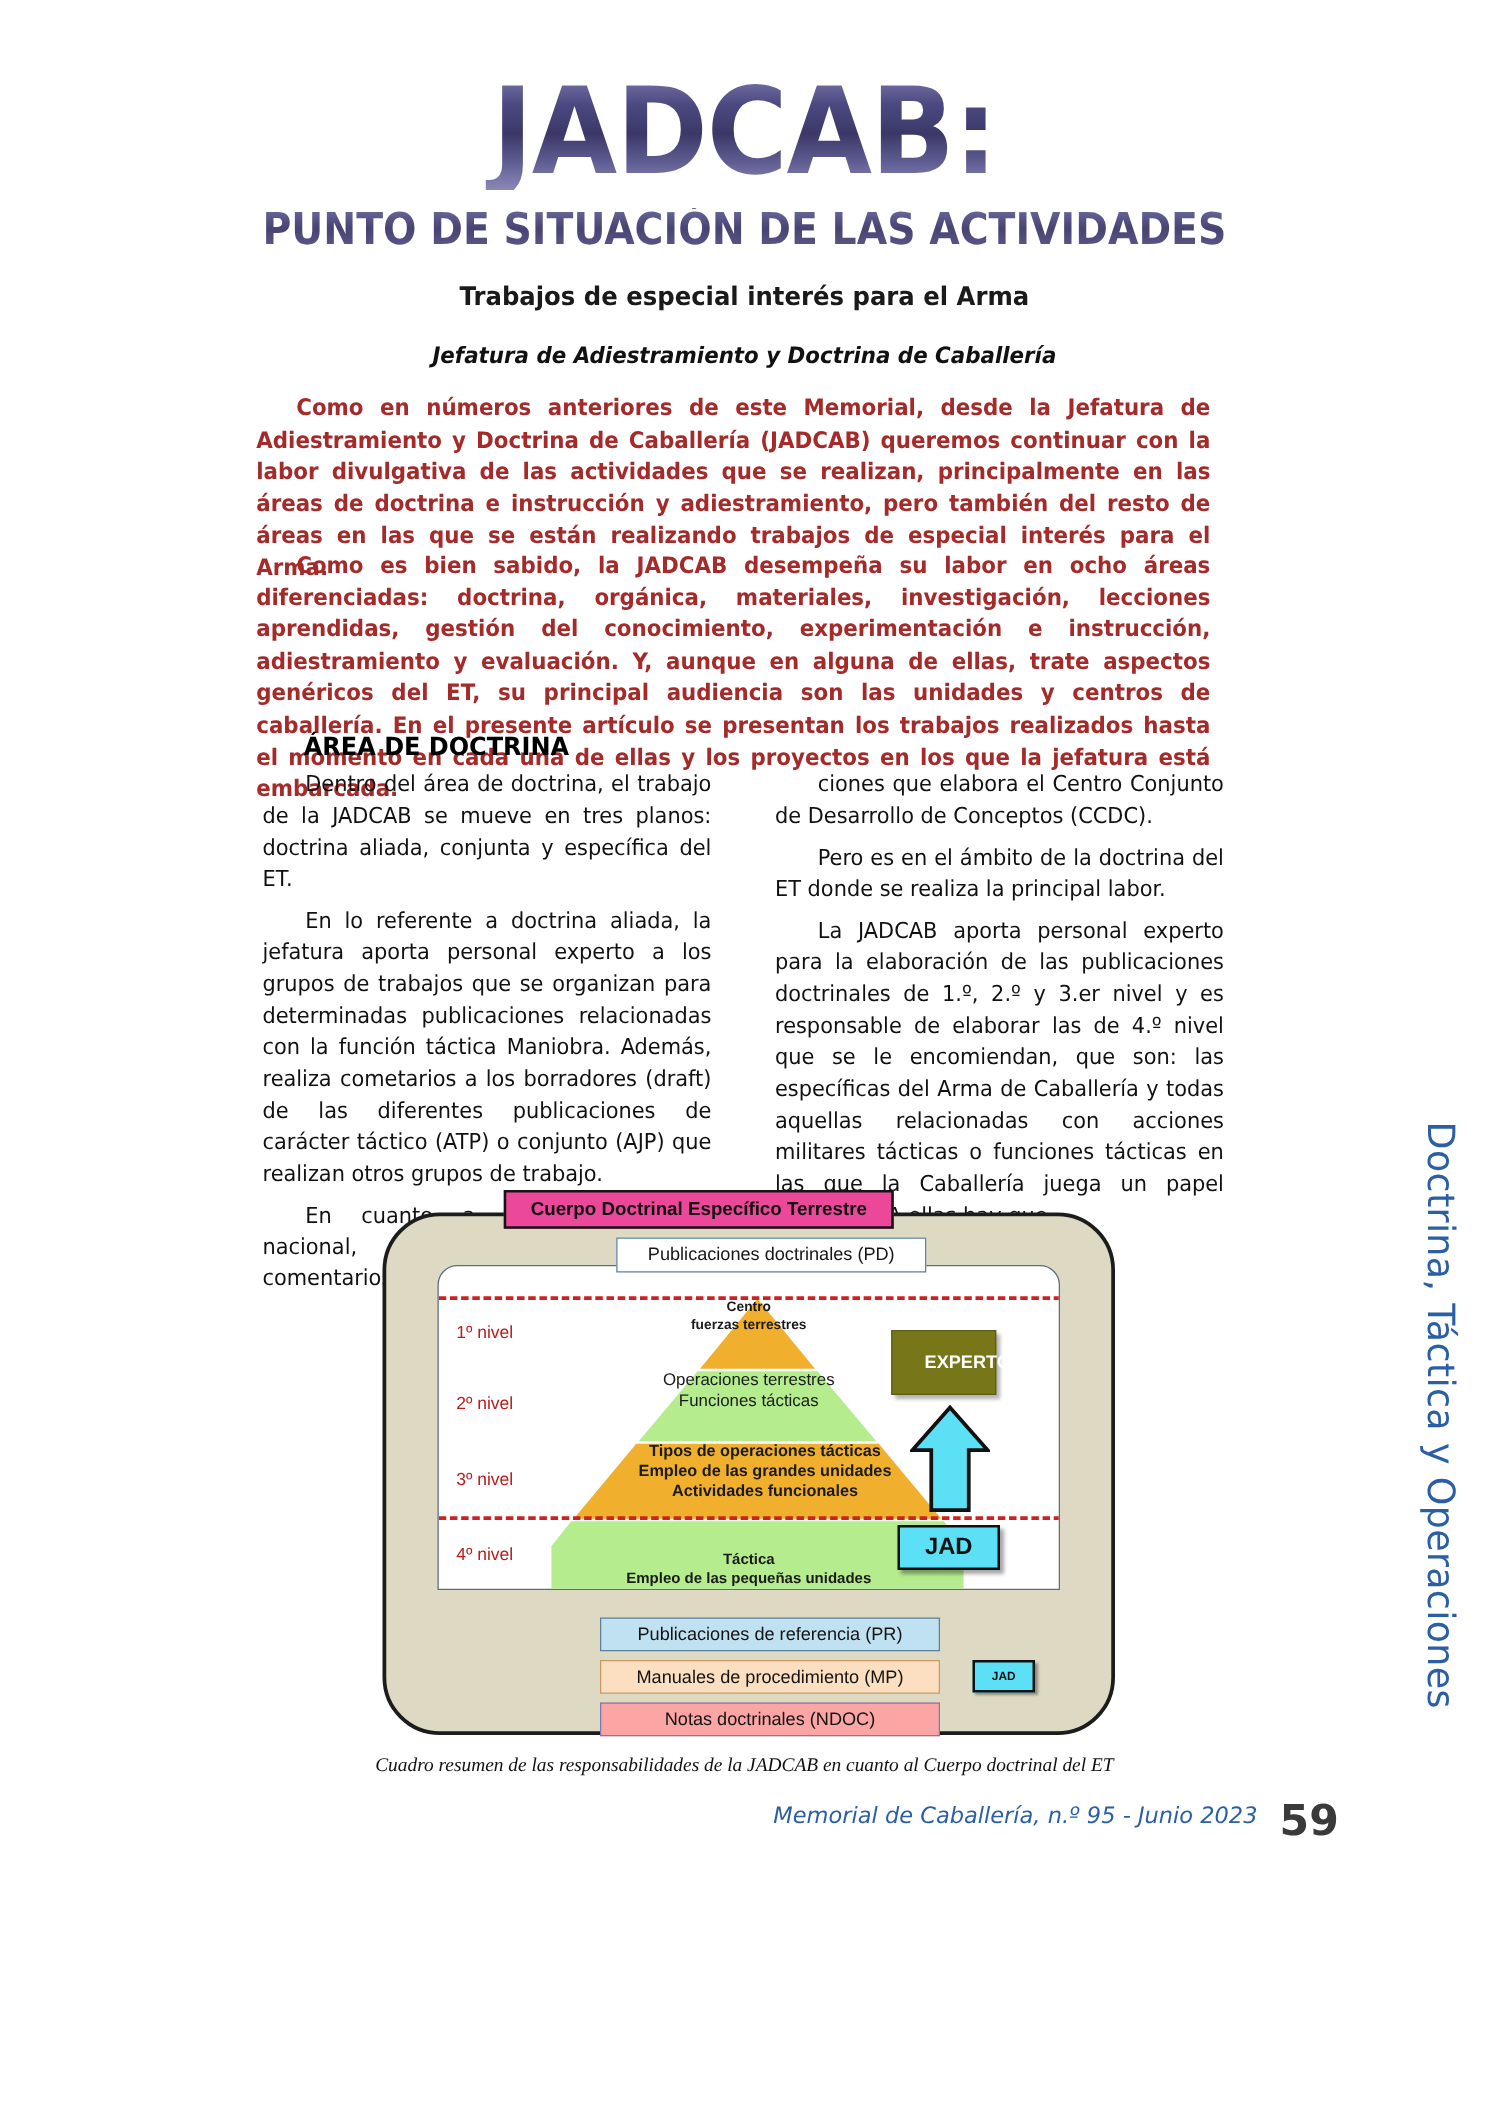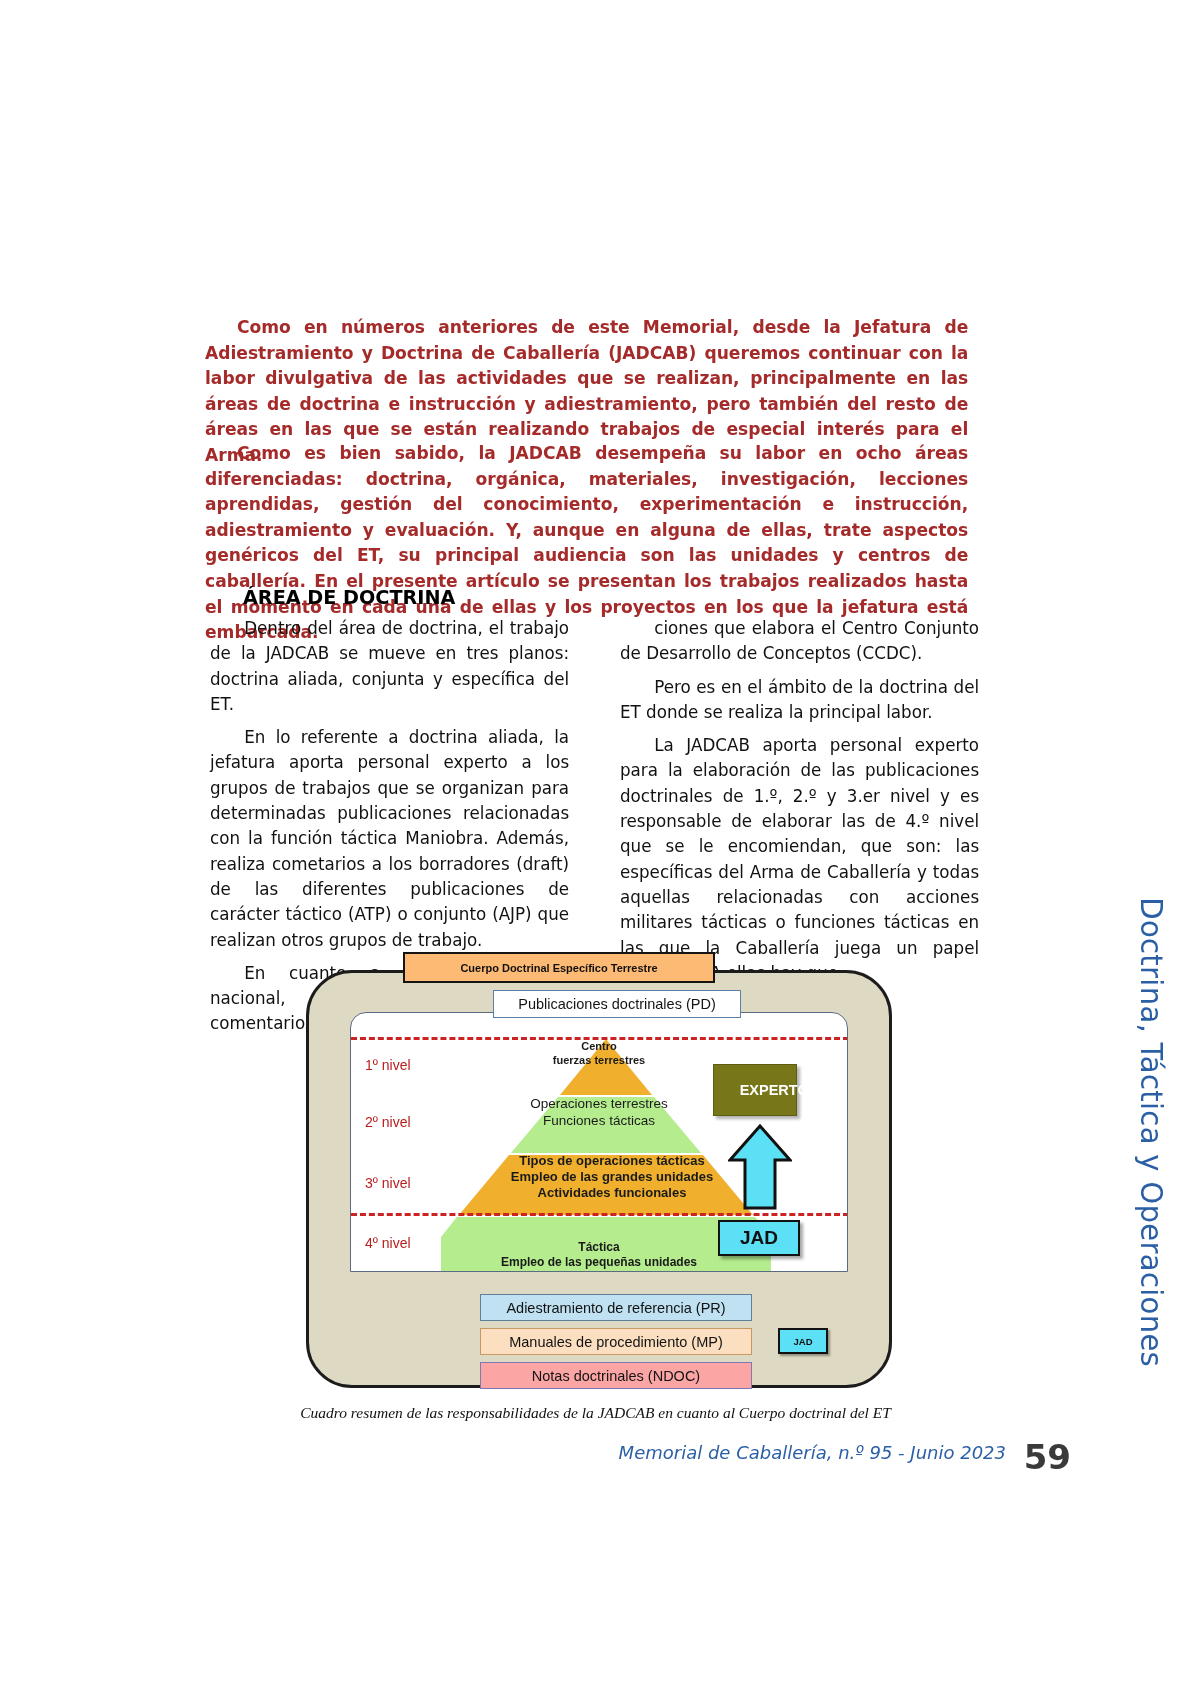--- a/index.html
+++ b/index.html
@@ -145,29 +145,29 @@
     border: 3px solid #1c1c1c;
     border-radius: 46px;
     box-sizing: border-box;
   }
   .fig-header {
     position: absolute;
     left: 97px;
     top: 0px;
     width: 312px;
     height: 31px;
-    background: #fdba74;
+    background: #ec4899;
     border: 2.5px solid #141414;
     box-sizing: border-box;
     display: flex;
     align-items: center;
     justify-content: center;
     font-family: "Liberation Sans", sans-serif;
     font-weight: bold;
-    font-size: 11px;
+    font-size: 15px;
     color: #111111;
     z-index: 6;
   }
   .fig-inner {
     position: absolute;
     left: 44px;
     top: 60px;
     width: 498px;
     height: 260px;
     background: #ffffff;
@@ -371,20 +371,26 @@
     font-weight: bold;
     font-size: 34px;
     color: #3a3a3a;
   }
 </style>
 </head>
 <body>
 
 <div class="page">
 
+  <div class="title-block">
+    <div class="main-title">JADCAB:</div>
+    <div class="sub-title">PUNTO DE SITUACIÓN DE LAS ACTIVIDADES</div>
+    <div class="tagline">Trabajos de especial interés para el Arma</div>
+    <div class="byline">Jefatura de Adiestramiento y Doctrina de Caballería</div>
+  </div>
 
   <div class="lead" id="lead1">
     <p>Como en números anteriores de este Memorial, desde la Jefatura de Adiestramiento y Doctrina de Caballería (JADCAB) queremos continuar con la labor divulgativa de las actividades que se realizan, principalmente en las áreas de doctrina e instrucción y adiestramiento, pero también del resto de áreas en las que se están realizando trabajos de especial interés para el Arma.</p>
   </div>
   <div class="lead" id="lead2">
     <p>Como es bien sabido, la JADCAB desempeña su labor en ocho áreas diferenciadas: doctrina, orgánica, materiales, investigación, lecciones aprendidas, gestión del conocimiento, experimentación e instrucción, adiestramiento y evaluación. Y, aunque en alguna de ellas, trate aspectos genéricos del ET, su principal audiencia son las unidades y centros de caballería. En el presente artículo se presentan los trabajos realizados hasta el momento en cada una de ellas y los proyectos en los que la jefatura está embarcada.</p>
   </div>
 
   <div class="section-heading">ÁREA DE DOCTRINA</div>
 
@@ -445,21 +451,21 @@
     <div class="pd-box">Publicaciones doctrinales (PD)</div>
 
     <div class="expertos">EXPERTOS</div>
 
     <svg class="arrow-up" viewBox="0 0 64 86">
       <polygon points="32,2 62,36 47,36 47,84 17,84 17,36 2,36" fill="#5ce0f5" stroke="#111111" stroke-width="3" stroke-linejoin="miter"></polygon>
     </svg>
 
     <div class="jad-box">JAD</div>
 
-    <div class="ref-box" id="ref-pr">Adiestramiento de referencia (PR)</div>
+    <div class="ref-box" id="ref-pr">Publicaciones de referencia (PR)</div>
     <div class="ref-box" id="ref-mp">Manuales de procedimiento (MP)</div>
     <div class="ref-box" id="ref-ndoc">Notas doctrinales (NDOC)</div>
 
     <div class="jad-small">JAD</div>
 
   </div>
 
   <div class="fig-caption">Cuadro resumen de las responsabilidades de la JADCAB en cuanto al Cuerpo doctrinal del ET</div>
 
   <div class="side-text">Doctrina, Táctica y Operaciones</div>

